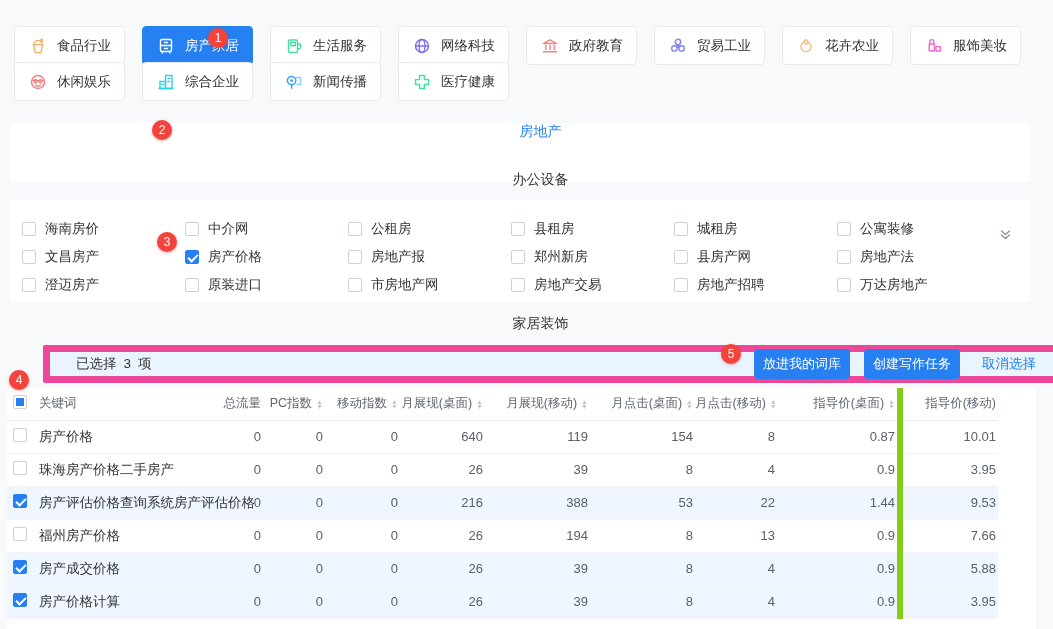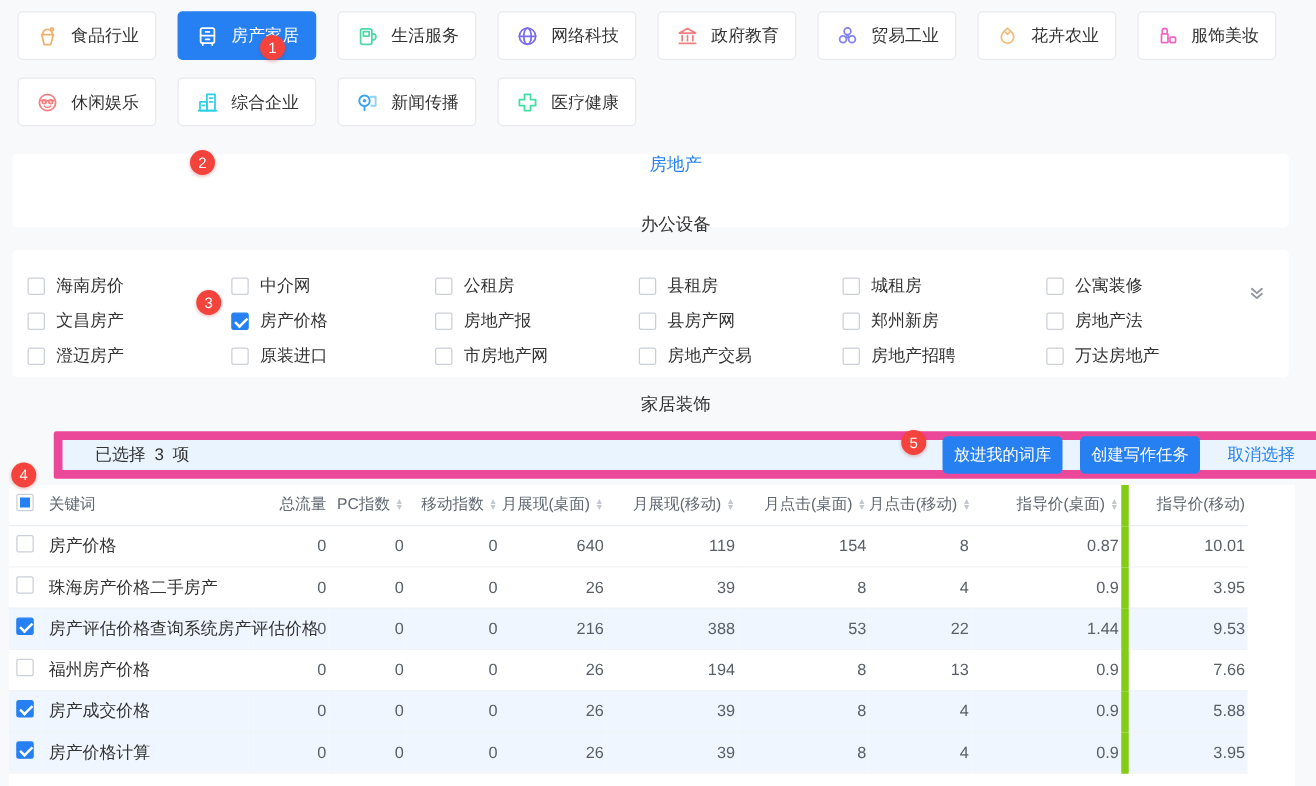--- a/index.html
+++ b/index.html
@@ -3,21 +3,21 @@
 <meta charset="utf-8">
 <style>
   * { margin:0; padding:0; box-sizing:border-box; }
   html,body { background:#eef0f3; }
   .page {
     position:relative; width:1053px; height:629px; overflow:hidden;
     background:#f8f9fb; font-family:"Liberation Sans","DejaVu Sans",sans-serif;
   }
   
   .cat-row { position:absolute; left:14px; display:flex; gap:17px; }
-  .cat-row.r1 { top:9px; }
+  .cat-row.r1 { top:26px; }
   .cat-row.r2 { top:62px; }
   .cat-btn {
     height:39px; display:inline-flex; align-items:center; gap:9px;
     padding:0 13px; background:#fff; border:1px solid #e9eaee; border-radius:4px;
     font-size:13.5px; color:#333; cursor:pointer; white-space:nowrap;
   }
   .cat-btn.selected { background:#2680f2; border-color:#2680f2; color:#fff; }
   .cat-btn svg { display:block; }
   
   .panel { position:absolute; left:10px; width:1021px; background:#fff; border-radius:4px; }
@@ -251,25 +251,25 @@
         <label class="kw-item">
           <span class="cb checked"></span>
           <span class="lbl">房产价格</span>
         </label>
         <label class="kw-item">
           <span class="cb"></span>
           <span class="lbl">房地产报</span>
         </label>
         <label class="kw-item">
           <span class="cb"></span>
+          <span class="lbl">郑州新房</span>
+        </label>
+        <label class="kw-item">
+          <span class="cb"></span>
           <span class="lbl">县房产网</span>
-        </label>
-        <label class="kw-item">
-          <span class="cb"></span>
-          <span class="lbl">郑州新房</span>
         </label>
         <label class="kw-item">
           <span class="cb"></span>
           <span class="lbl">房地产法</span>
         </label>
         <label class="kw-item">
           <span class="cb"></span>
           <span class="lbl">澄迈房产</span>
         </label>
         <label class="kw-item">

